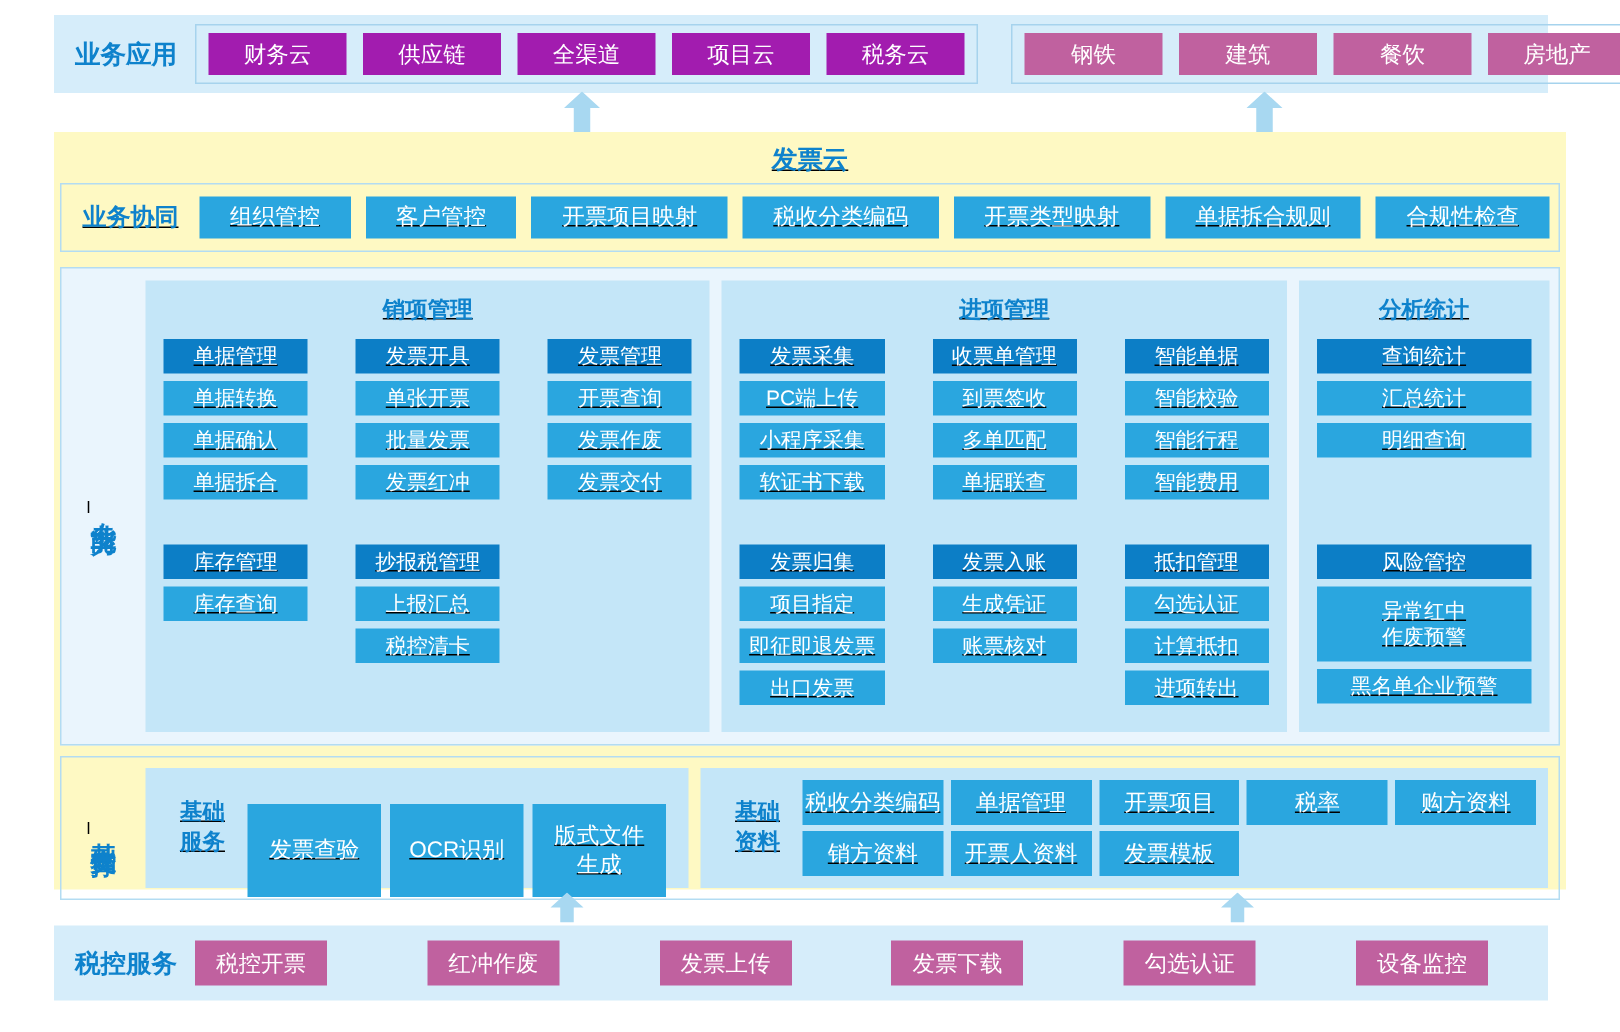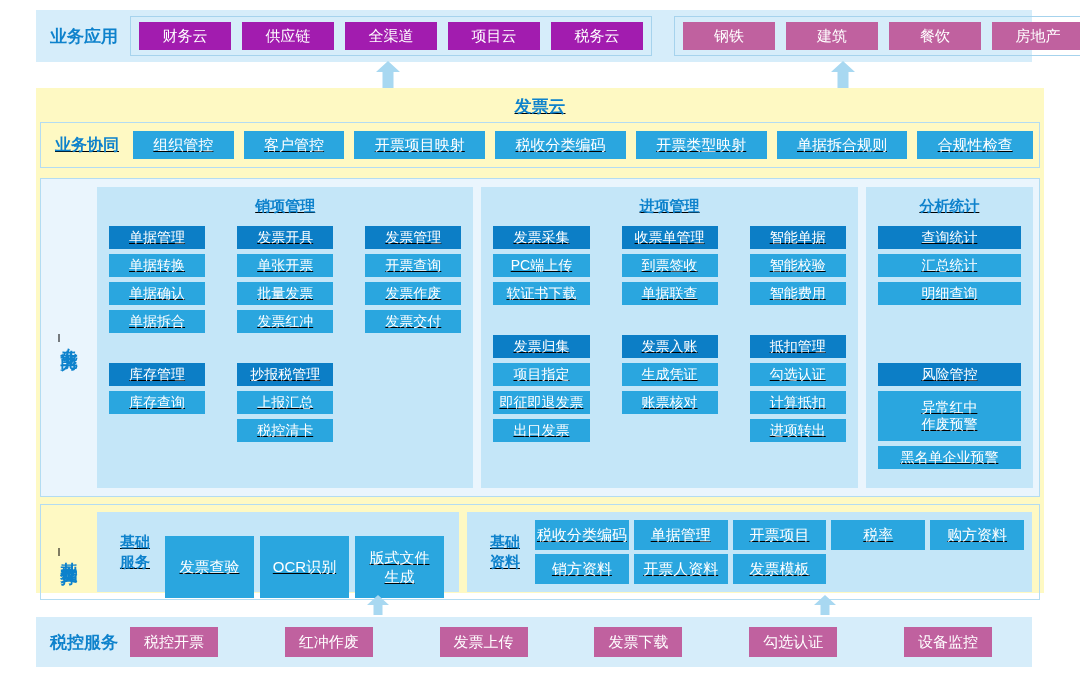--- a/index.html
+++ b/index.html
@@ -164,20 +164,25 @@
                 <div class="cell dark">发票采集</div>
                 <div class="cell dark">收票单管理</div>
                 <div class="cell dark">智能单据</div>
               </div>
               <div class="cap-row">
                 <div class="cell light">PC端上传</div>
                 <div class="cell light">到票签收</div>
                 <div class="cell light">智能校验</div>
               </div>
               <div class="cap-row">
+                <div class="cell light">小程序采集</div>
+                <div class="cell light">多单匹配</div>
+                <div class="cell light">智能行程</div>
+              </div>
+              <div class="cap-row">
                 <div class="cell light">软证书下载</div>
                 <div class="cell light">单据联查</div>
                 <div class="cell light">智能费用</div>
               </div>
             </div>
             <div class="cap-group later">
               <div class="cap-row">
                 <div class="cell dark">发票归集</div>
                 <div class="cell dark">发票入账</div>
                 <div class="cell dark">抵扣管理</div>

